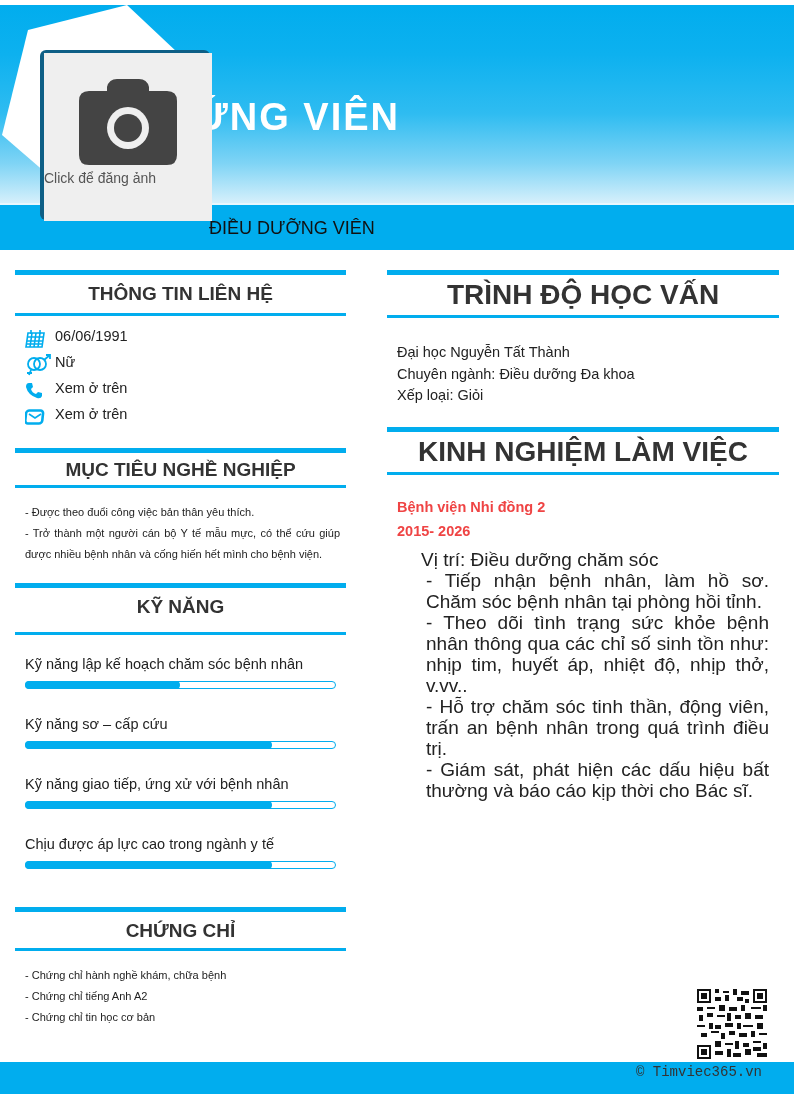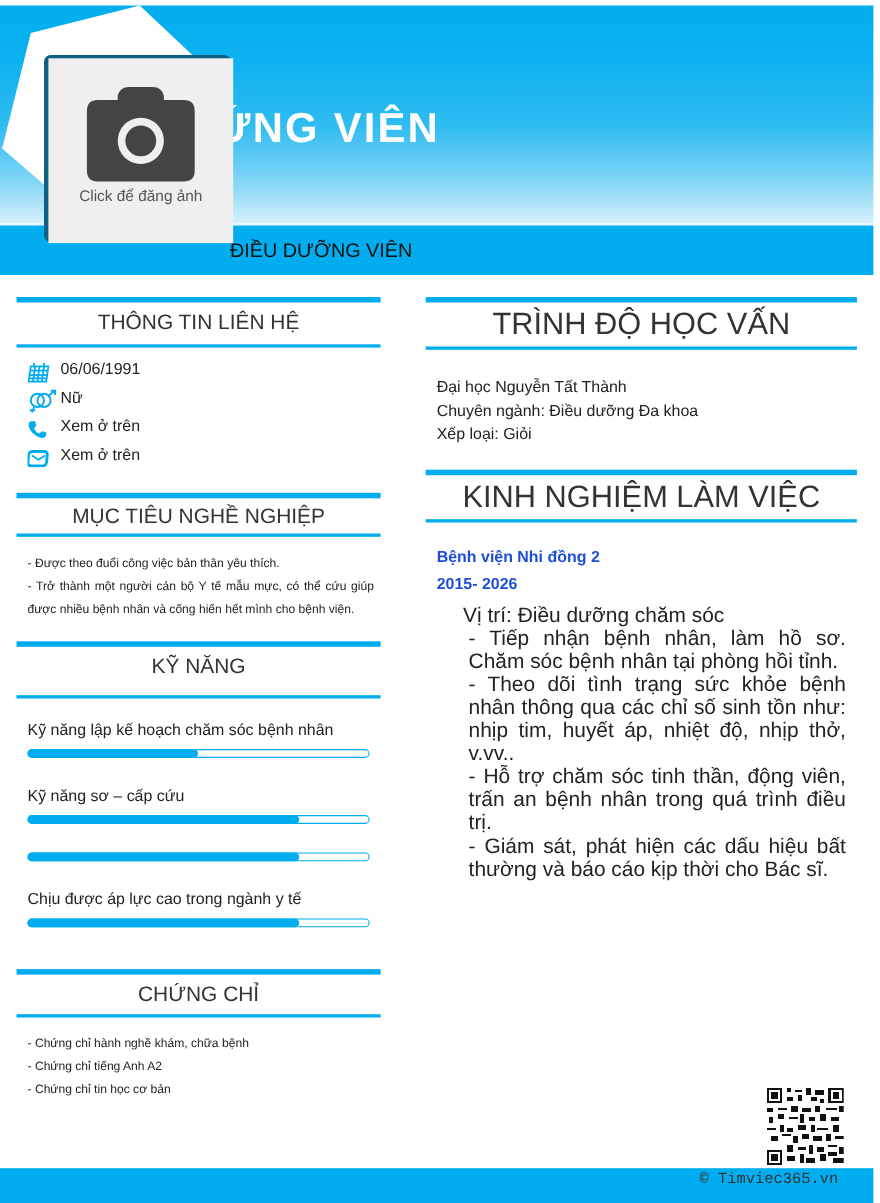--- a/index.html
+++ b/index.html
@@ -29,50 +29,50 @@
   .photo-frame {
     position: absolute; left: 40px; top: 50px; width: 170px; height: 170px;
     background: #0e5f86; border-radius: 6px;
   }
   .photo {
     position: absolute; left: 44px; top: 53px; width: 168px; height: 168px;
     background: #efefef; cursor: pointer;
   }
   .photo svg { position: absolute; left: 33px; top: 24px; }
   .photo-label {
-    position: absolute; left: 0; top: 117px; width: 168px; text-align: center;
+    position: absolute; left: 0; top: 117px; width: 168px; 
     font-size: 14px; color: #555555;
   }
 
   .col-left { position: absolute; left: 15px; top: 270px; width: 331px; }
   .col-right { position: absolute; left: 387px; top: 270px; width: 392px; }
 
   .sec-head {
     border-top: 5px solid #01adee; border-bottom: 3px solid #01adee;
-    text-align: center; font-weight: normal; color: #333333; font-size: 19px;
+    text-align: center; font-weight: bold; color: #333333; font-size: 19px;
     padding: 8px 0 8px 0; line-height: 22px;
   }
   .right .sec-head { font-size: 28px; padding: 9px 0 9px 0; }
 
   .contact { padding: 12px 0 0 10px; }
   .contact-row { display: flex; height: 26px; font-size: 14.5px; }
   .contact-row .ic { width: 30px; height: 22px; display: flex; align-items: center; }
 
   .body-text { font-size: 11px; line-height: 21px; padding: 0 6px 0 10px; text-align: justify; }
 
   .skills { padding: 20px 10px 16px 10px; }
   .skill-label { font-size: 14.5px; line-height: 18px; }
   .skill-bar {
     margin-top: 8px; height: 6px; border: 1px solid #01adee; border-radius: 5px;
     position: relative; width: 309px; margin-bottom: 26px;
   }
   .skill-fill { position: absolute; left: -1px; top: -1px; height: 8px; background: #01adee; border-radius: 5px; }
 
   .edu { padding: 24px 0 0 10px; font-size: 14.5px; line-height: 21.5px; }
-  .job-company { color: #1d4ed8; font-weight: bold; font-size: 14.5px; line-height: 24px; }
+  .job-company { color: #ef4444; font-weight: bold; font-size: 14.5px; line-height: 24px; }
   .exp { padding: 20px 10px 0 10px; }
   .exp-text { font-size: 19px; line-height: 21px; text-align: justify; margin-top: 6px; margin-left: 24px; }
   .exp-text .b { padding-left: 5px; }
 
   .qr { position: absolute; left: 697px; top: 989px; width: 70px; height: 70px; background: #fff; }
   .footer { position: absolute; left: 0; top: 1062px; width: 794px; height: 32px; background: #01adee; }
   .copyright {
     position: absolute; left: 636px; top: 1064px; font-family: "Liberation Mono", "DejaVu Sans Mono", monospace;
     font-size: 14px; color: #333333;
   }
@@ -165,20 +165,21 @@
             <div class="skill-fill" style="width:50%"></div>
           </div>
       </div>
       <div>
         <div class="skill-label">Kỹ năng sơ – cấp cứu</div>
         <div class="skill-bar">
             <div class="skill-fill" style="width:80%"></div>
           </div>
       </div>
       <div>
+        <div class="skill-label">Kỹ năng giao tiếp, ứng xử với bệnh nhân</div>
         <div class="skill-bar">
             <div class="skill-fill" style="width:80%"></div>
           </div>
       </div>
       <div>
         <div class="skill-label">Chịu được áp lực cao trong ngành y tế</div>
         <div class="skill-bar">
             <div class="skill-fill" style="width:80%"></div>
           </div>
       </div>

